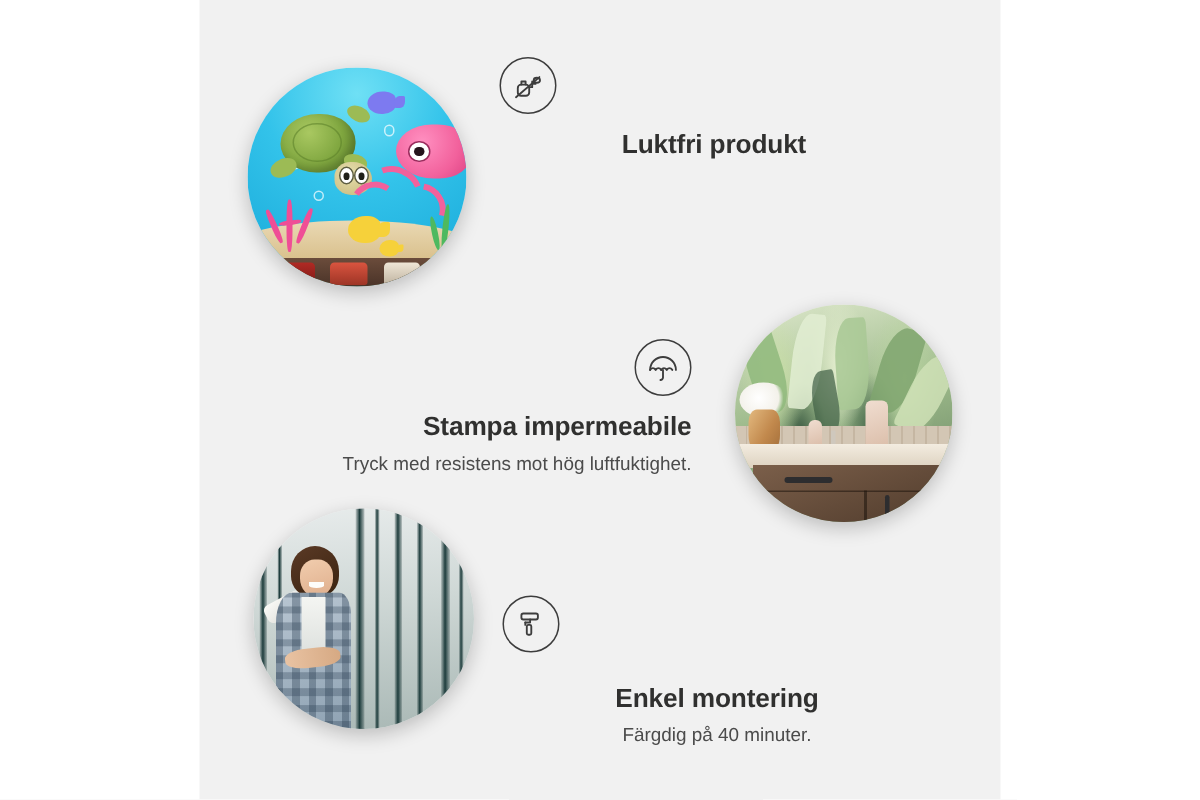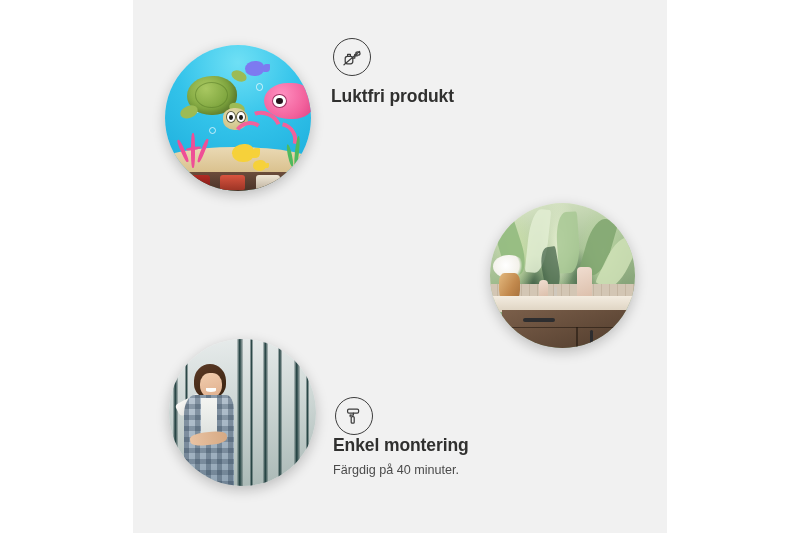--- a/index.html
+++ b/index.html
@@ -32,20 +32,21 @@
     overflow: hidden;
   }
 
   
   .feature {
     position: absolute;
   }
 
   .text-col {
     position: absolute;
+    text-align: center;
   }
 
   .icon-circle {
     width: 38px;
     height: 38px;
     border-radius: 50%;
     border: 1.4px solid #3d3d3d;
     box-sizing: border-box;
     display: flex;
     align-items: center;
@@ -75,21 +76,21 @@
   #block-odour .feat-body  { margin-top: 6px; width: 276px; }
 
   
   #block-water { text-align: right; }
   #block-water .icon-circle { margin-left: auto; margin-right: 0; }
   #block-water .feat-title { margin-top: 10px; }
   #block-water .feat-body  { margin-top: 5px; }
 
   
   #block-mount .icon-circle { margin-left: 2px; }
-  #block-mount .feat-title { margin-top: 0; }
+  #block-mount .feat-title { margin-top: 20px; }
   #block-mount .feat-body  { margin-top: 5px; }
 
   
   .photo {
     position: absolute;
     border-radius: 50%;
     overflow: hidden;
     box-shadow: 0 4px 13px rgba(0,0,0,0.22);
   }
   .photo .art {
@@ -495,20 +496,35 @@
         <div class="bath-counter"></div>
         <div class="bath-cabinet">
           <div class="cab-seam" style="left:0;top:38%;width:100%;height:1.5px;"></div>
           <div class="cab-seam" style="left:56%;top:38%;width:1.5px;height:62%;"></div>
           <div class="cab-handle" style="left:16%;top:18%;width:24%;height:3.5px;"></div>
           <div class="cab-handle" style="left:66%;top:46%;width:3.5px;height:32%;"></div>
         </div>
       </div>
     </div>
 
+    <div class="feature text-col" id="block-water" style="left:38px; top:226px; width:290px;">
+
+      <div class="icon-circle">
+        <svg width="24" height="24" viewBox="0 0 24 24" fill="none" stroke="#3d3d3d" stroke-width="1.25" stroke-linecap="round" stroke-linejoin="round">
+          <path d="M3.4 13.6a8.6 8.6 0 0 1 17.2 0"></path>
+          <path d="M3.4 13.6c1.1-1.6 2.6-1.6 3.7 0 1.1-1.6 2.6-1.6 3.7 0"></path>
+          <path d="M10.8 13.6c1.1-1.6 2.6-1.6 3.7 0 1.1-1.6 2.6-1.6 3.7 0"></path>
+          <path d="M12 13.6v5.1a1.6 1.6 0 0 1-1.7 1.6"></path>
+        </svg>
+      </div>
+
+      <h2 class="feat-title">Stampa impermeabile</h2>
+
+      <p class="feat-body">Tryck med resistens mot hög luftfuktighet.</p>
+    </div>
 
     <div class="photo" id="photo-woman" style="left:36px; top:339px; width:147px; height:147px;">
       <div class="art">
         <div class="forest-bg">
           <div class="trunk" style="left:3%;width:3.4%;"></div>
           <div class="trunk" style="left:11%;width:2.2%;"></div>
           <div class="trunk" style="left:46%;width:4.2%;"></div>
           <div class="trunk" style="left:55%;width:2.4%;"></div>
           <div class="trunk" style="left:64%;width:3.6%;"></div>
           <div class="trunk" style="left:74%;width:2.6%;"></div>

